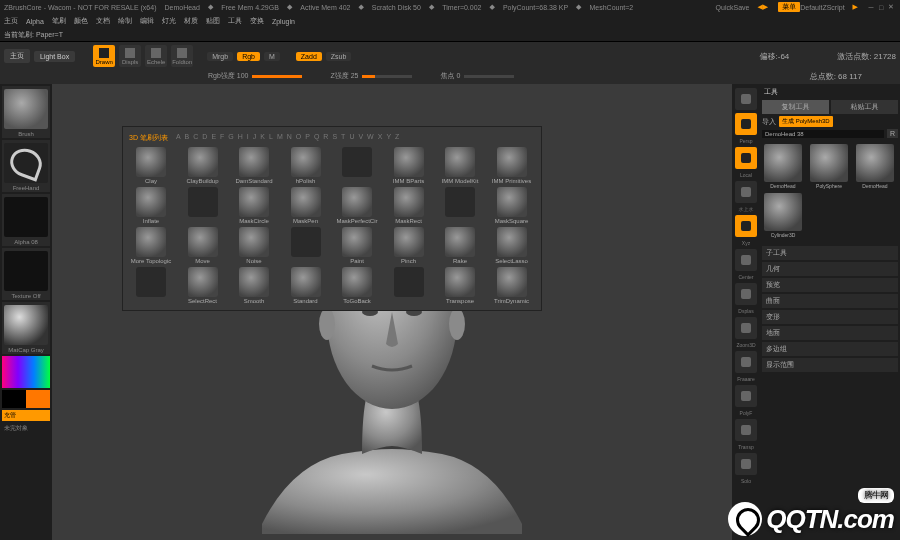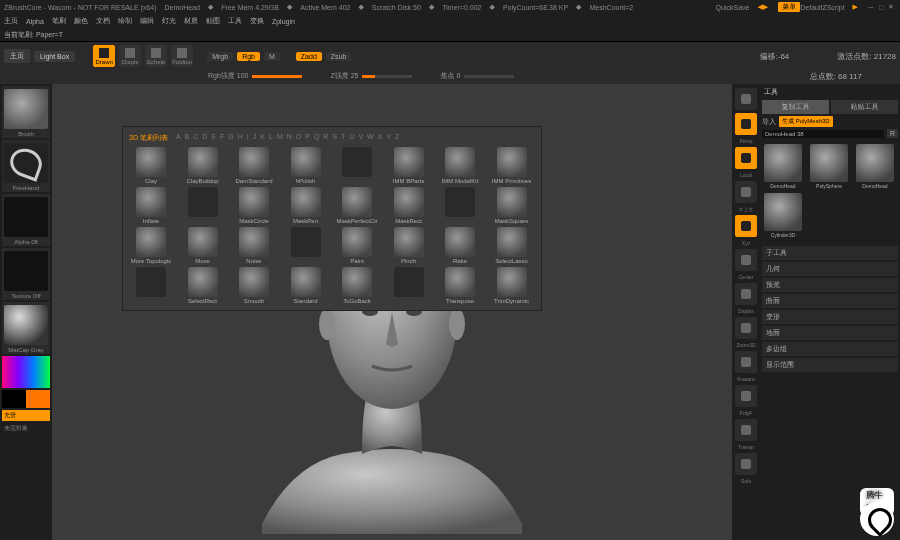--- a/index.html
+++ b/index.html
@@ -391,13 +391,14 @@
   <div class="section">多边组</div>
 
   <div class="section">显示范围</div>
 </div>
   </div>
 </div>
 
 <div class="watermark">
   <div class="cn">腾牛网</div>
   <div class="logo"></div>
+  <span>QQTN.com</span>
 </div>
 
 </body></html>

